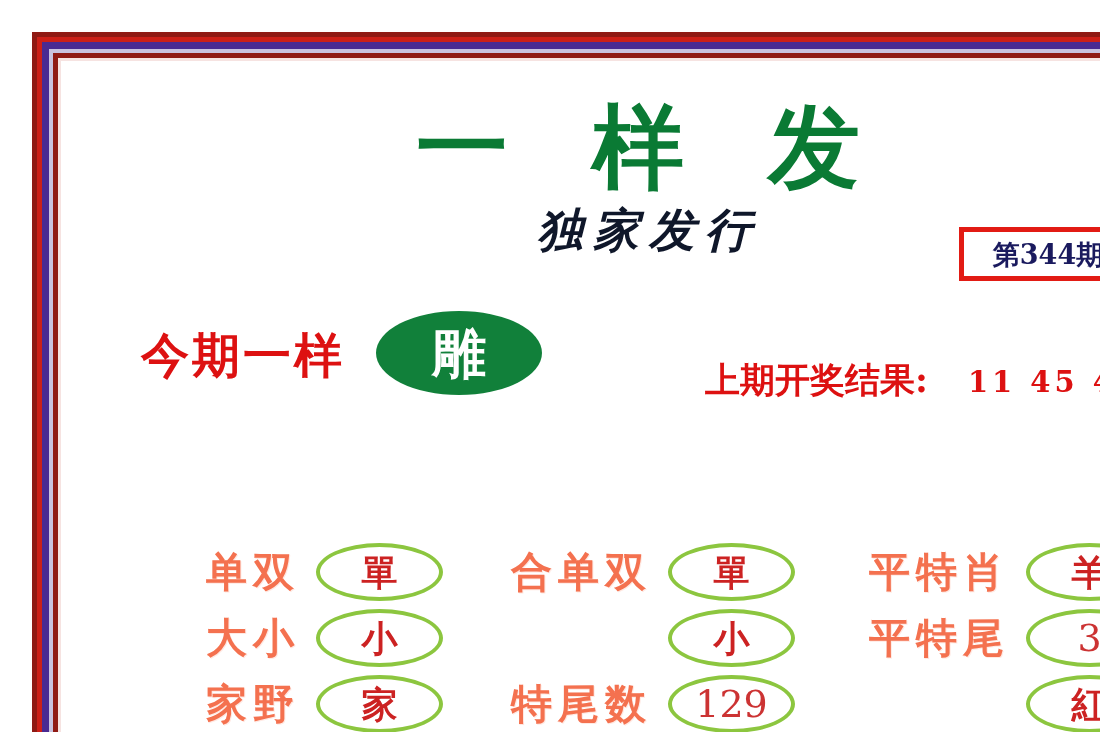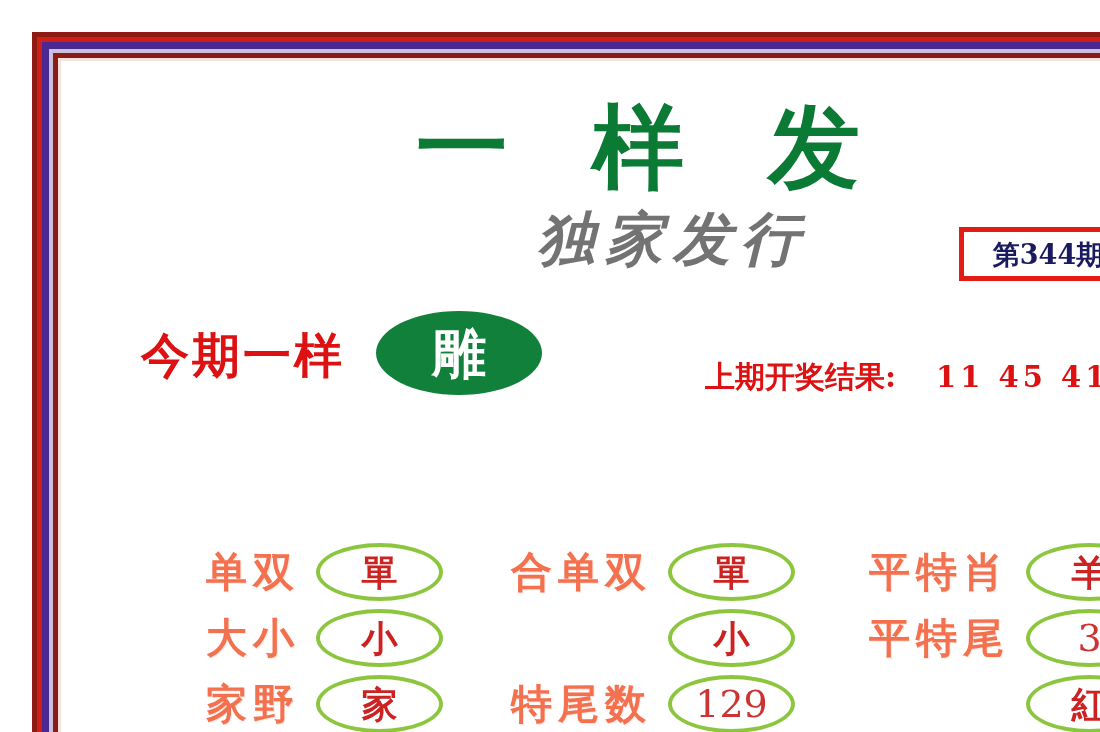--- a/index.html
+++ b/index.html
@@ -44,24 +44,24 @@
     font-size:92px;
     font-weight:bold;
     color:#0a7a34;
     letter-spacing:26px;
     line-height:1.05;
     white-space:nowrap;
   }
   .title-sub {
     position:absolute;
     left:460px; top:134px;
-    font-family:Liberation Serif, serif;
-    font-size:58px;
-    font-weight:bold;
-    color:#737373;
+    font-family:Liberation Mono, monospace;
+    font-size:46px;
+    font-weight:bold;
+    color:#0f172a;
     letter-spacing:10px;
     line-height:1;
     white-space:nowrap;
     font-style:italic;
   }
 
   
   .issue-box {
     position:absolute;
     left:898px; top:166px;
@@ -81,21 +81,21 @@
 
   
   .result-line {
     position:absolute;
     left:612px; top:264px;
     display:flex; align-items:baseline;
     white-space:nowrap;
   }
   .result-label {
     font-family:"DejaVu Serif", serif;
-    font-size:30px;
+    font-size:35px;
     font-weight:bold;
     color:#dd1111;
     letter-spacing:0px;
   }
   .result-nums {
     font-family:"DejaVu Serif", serif;
     font-size:29px;
     font-weight:bold;
     color:#dd1111;
     letter-spacing:4px;

